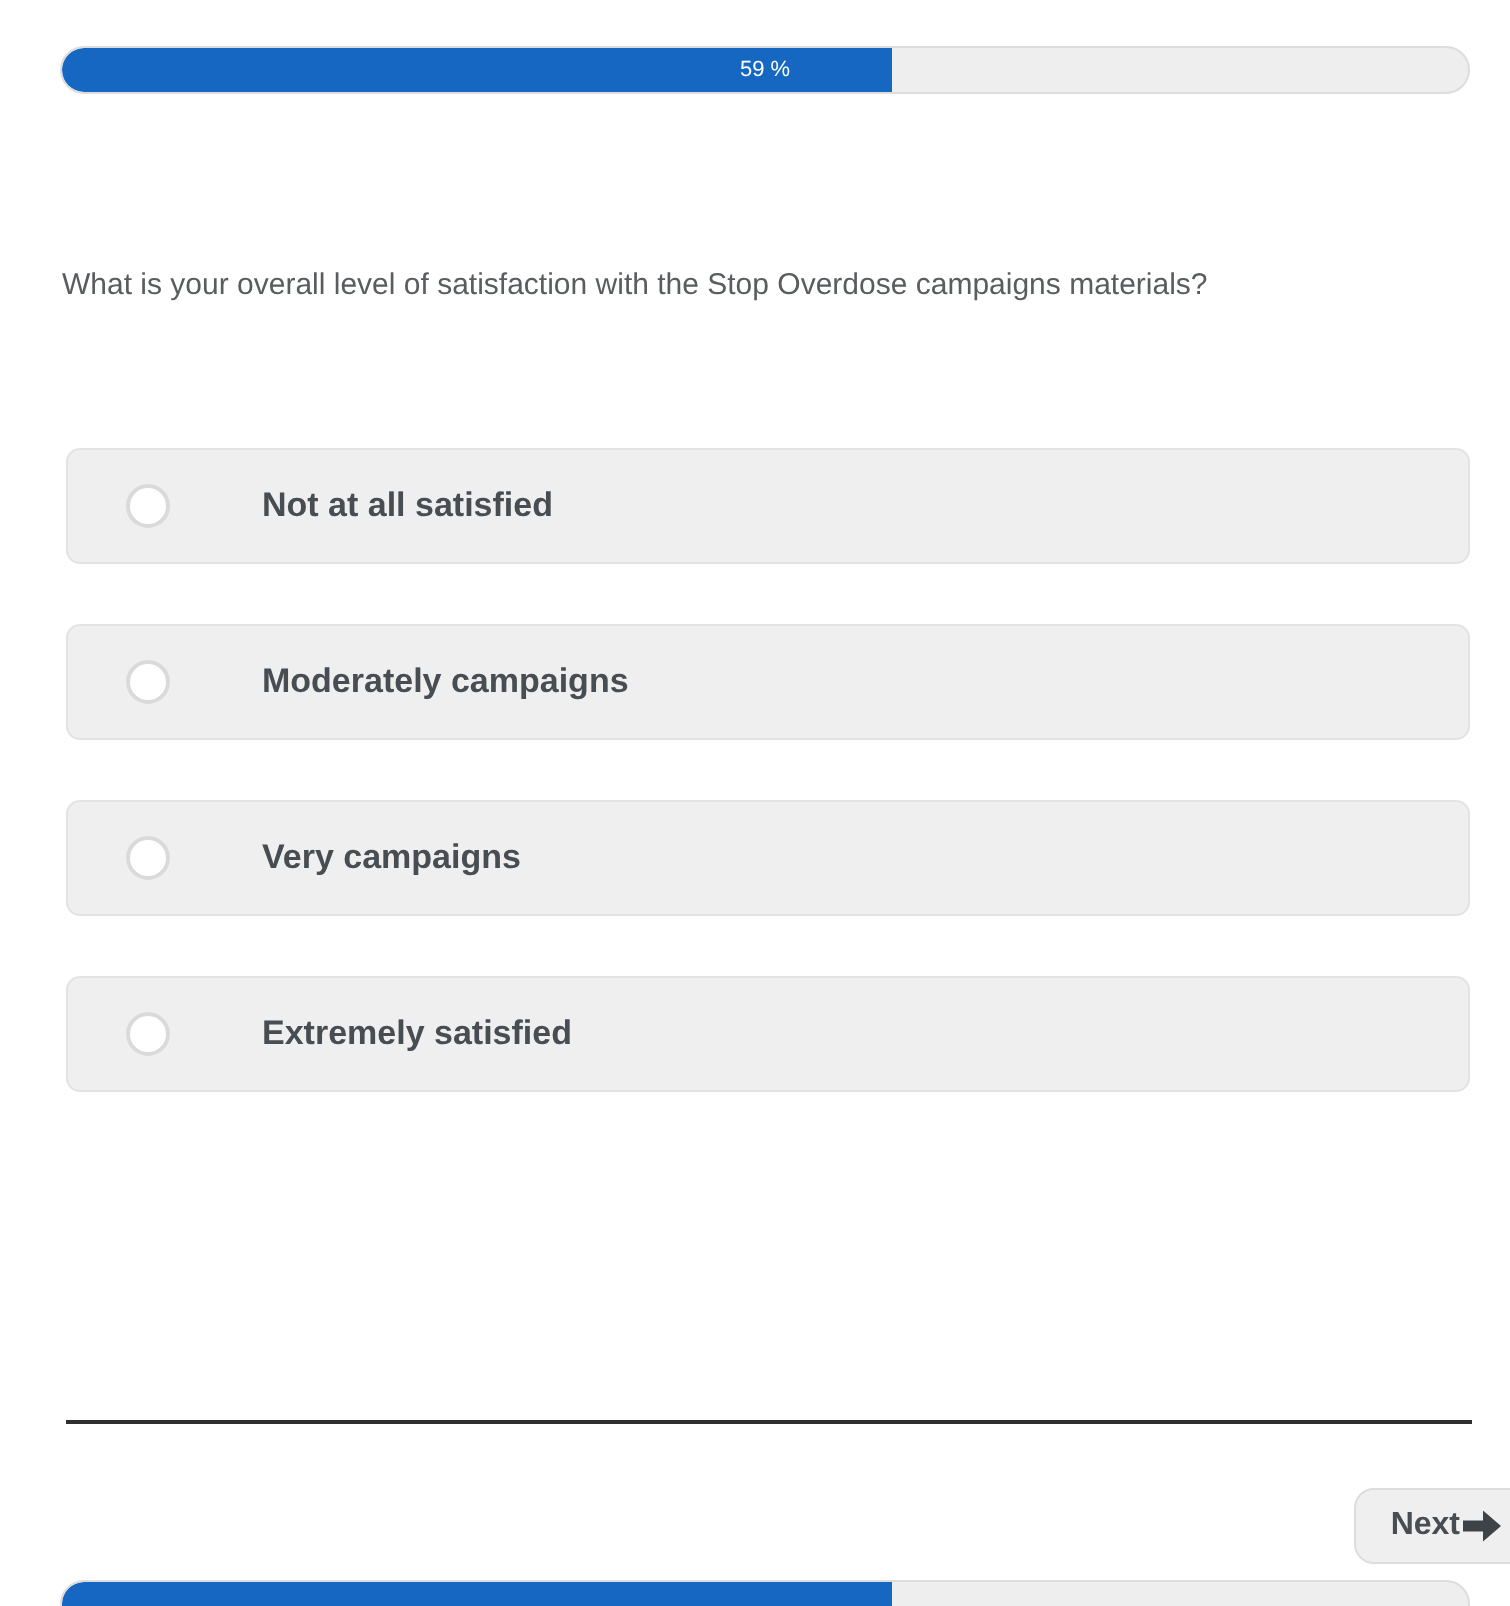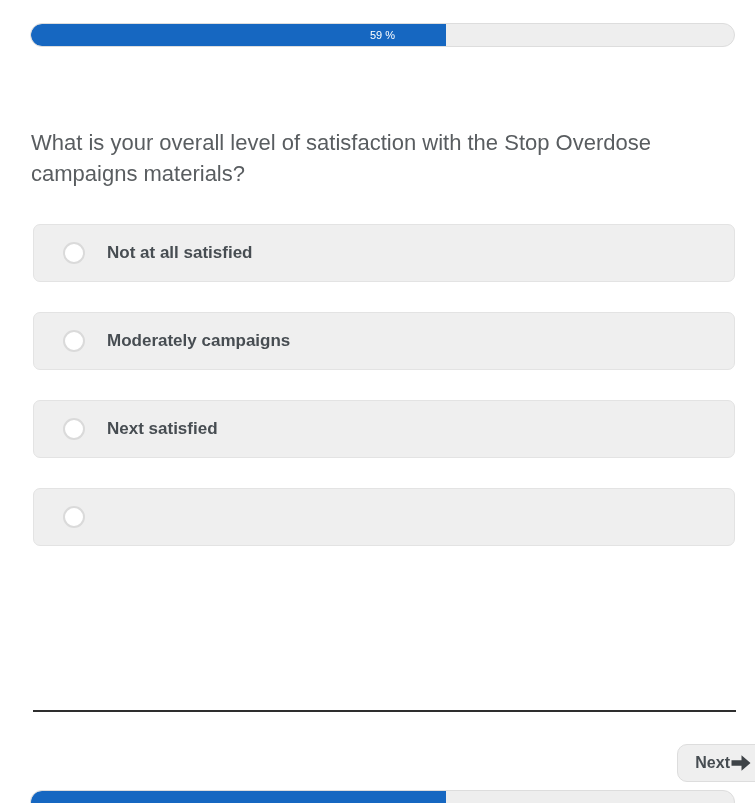--- a/index.html
+++ b/index.html
@@ -42,37 +42,38 @@
     font-size: 11px;
     color: #ffffff;
   }
 
   
   .question {
     position: absolute;
     left: 31px;
     top: 127px;
     width: 645px;
-    font-size: 22px;
+    font-size: 15px;
     line-height: 31px;
     color: #595d60;
   }
 
   
   .options { position: absolute; left: 33px; top: 224px; width: 702px; }
   .option {
     height: 58px;
     margin-bottom: 30px;
     background: #efefef;
     border: 1px solid #e3e3e3;
     border-radius: 7px;
     box-sizing: border-box;
     display: flex;
     align-items: center;
     cursor: pointer;
+    gap: 24px;
   }
   .radio {
     width: 22px;
     height: 22px;
     margin-left: 29px;
     border-radius: 50%;
     background: #ffffff;
     border: 2px solid #dadada;
     box-sizing: border-box;
     flex: 0 0 auto;
@@ -132,24 +133,25 @@
     <div class="option">
       <span class="radio"></span>
       <span class="option-label">Not at all satisfied</span>
     </div>
     <div class="option">
       <span class="radio"></span>
       <span class="option-label">Moderately campaigns</span>
     </div>
     <div class="option">
       <span class="radio"></span>
-      <span class="option-label">Next satisfied</span>
+      <span class="option-label">Very campaigns</span>
     </div>
     <div class="option">
       <span class="radio"></span>
+      <span class="option-label">Extremely satisfied</span>
     </div>
   </div>
 
   <hr class="divider">
 
   <button class="next-btn">
     <span class="next-label">Next</span>
     <svg class="arrow-icon" width="22" height="20" viewBox="0 0 22 20" aria-hidden="true">
       <path d="M1.5 7.2 H11.5 V2.2 L20.5 10 L11.5 17.8 V12.8 H1.5 Z" fill="#3e4347"></path>
     </svg>

